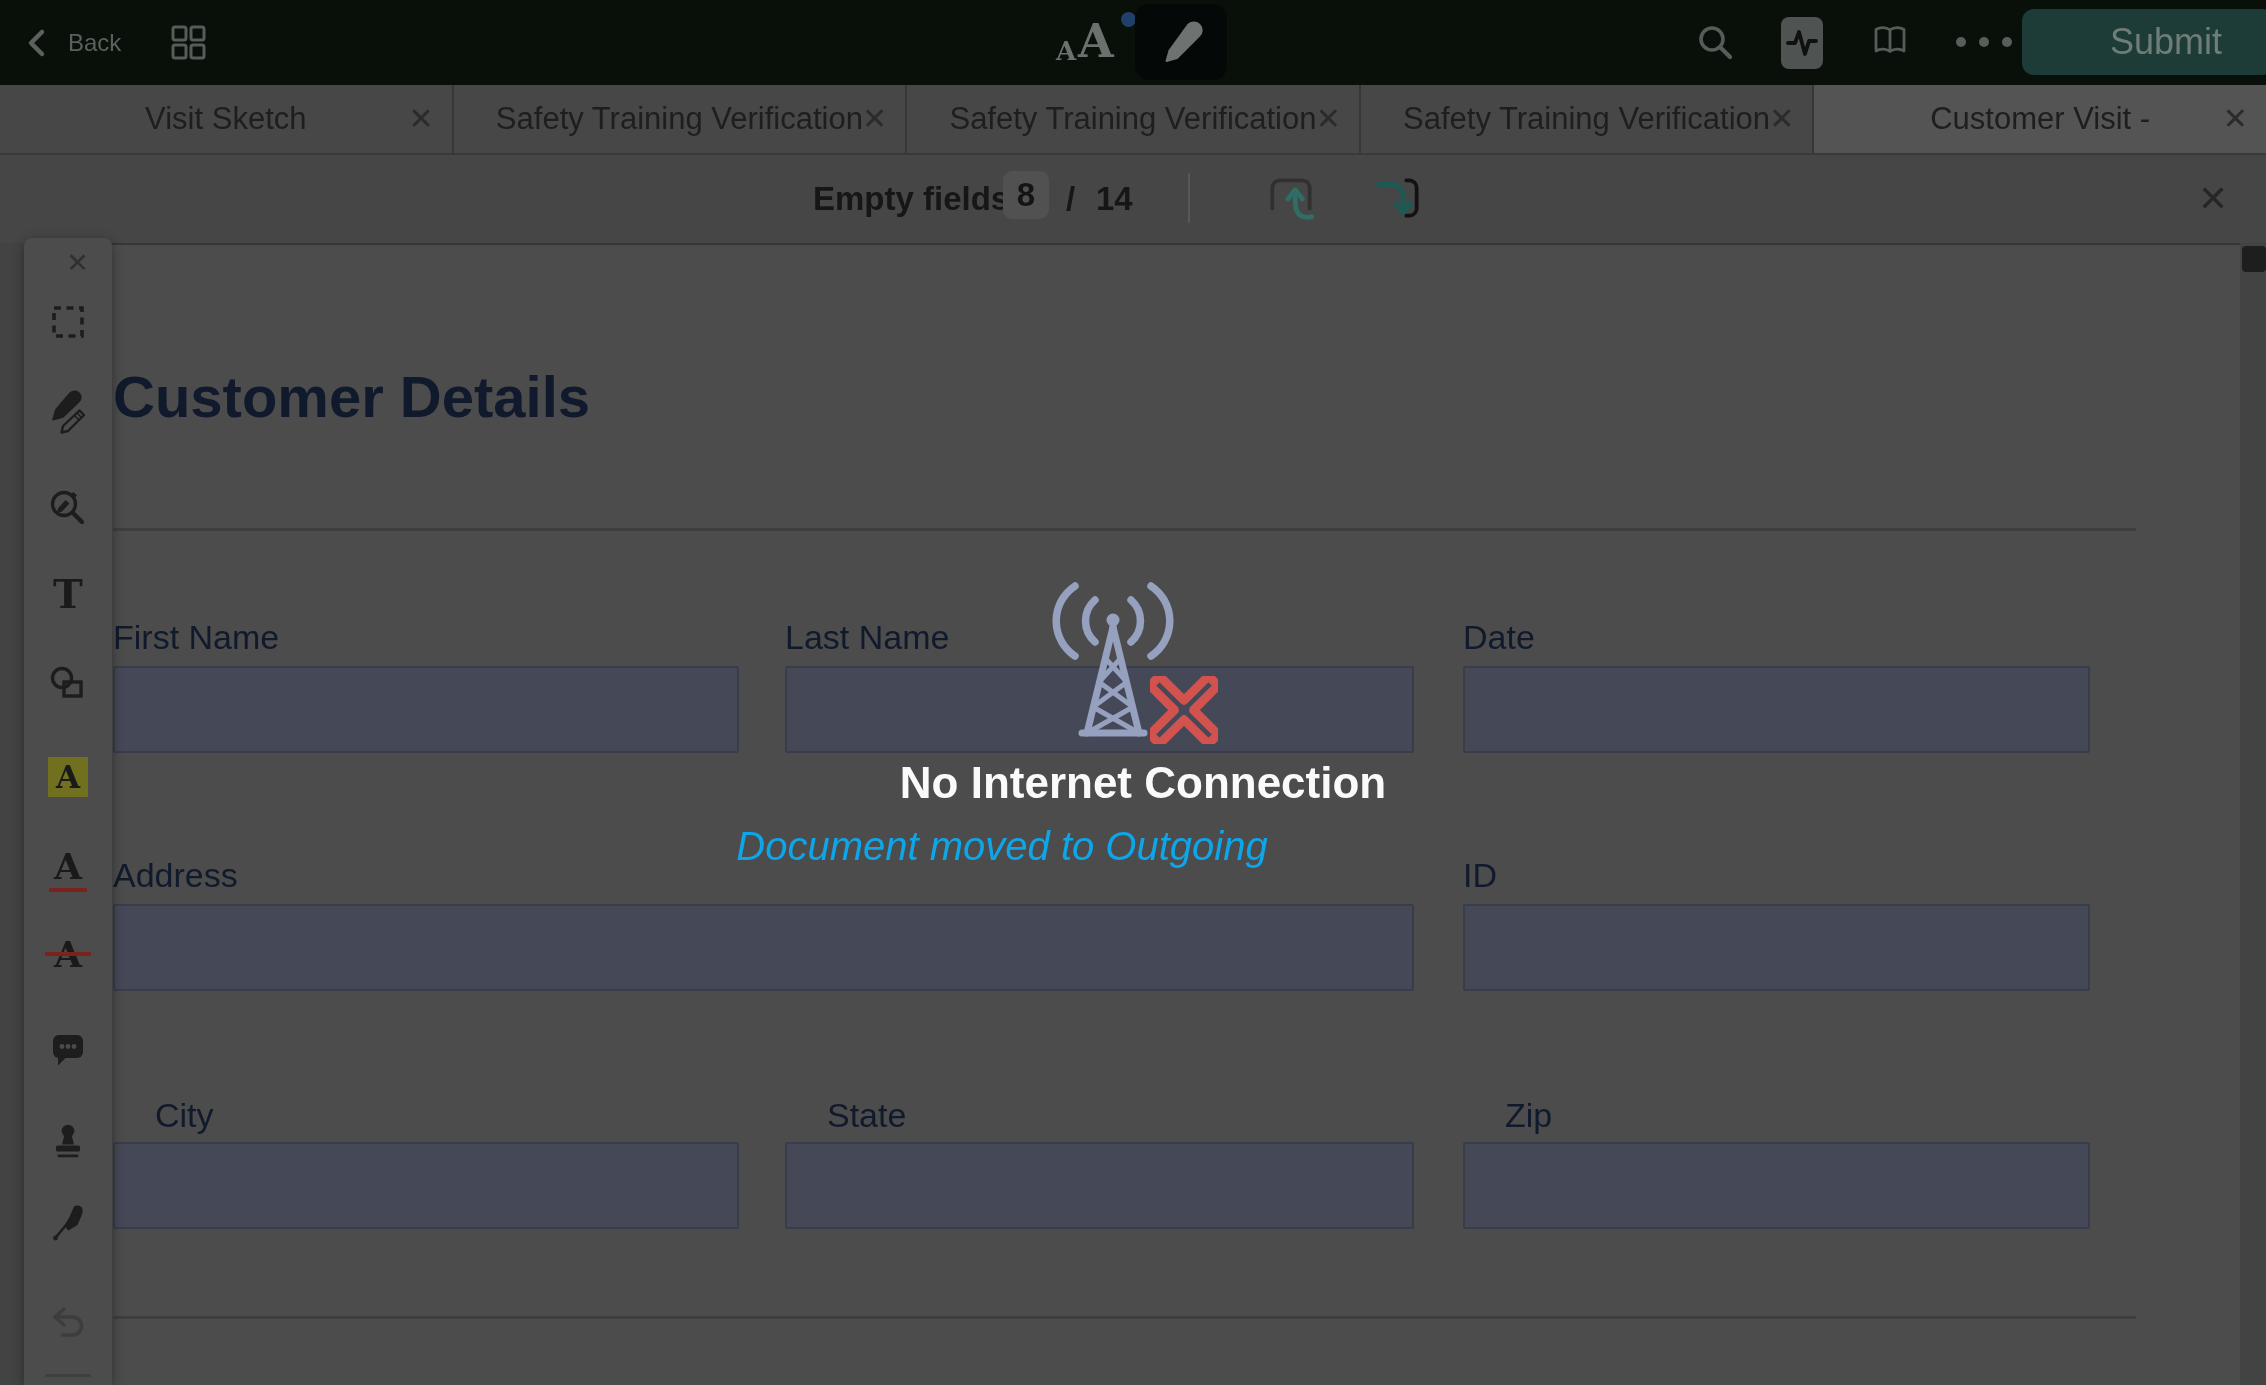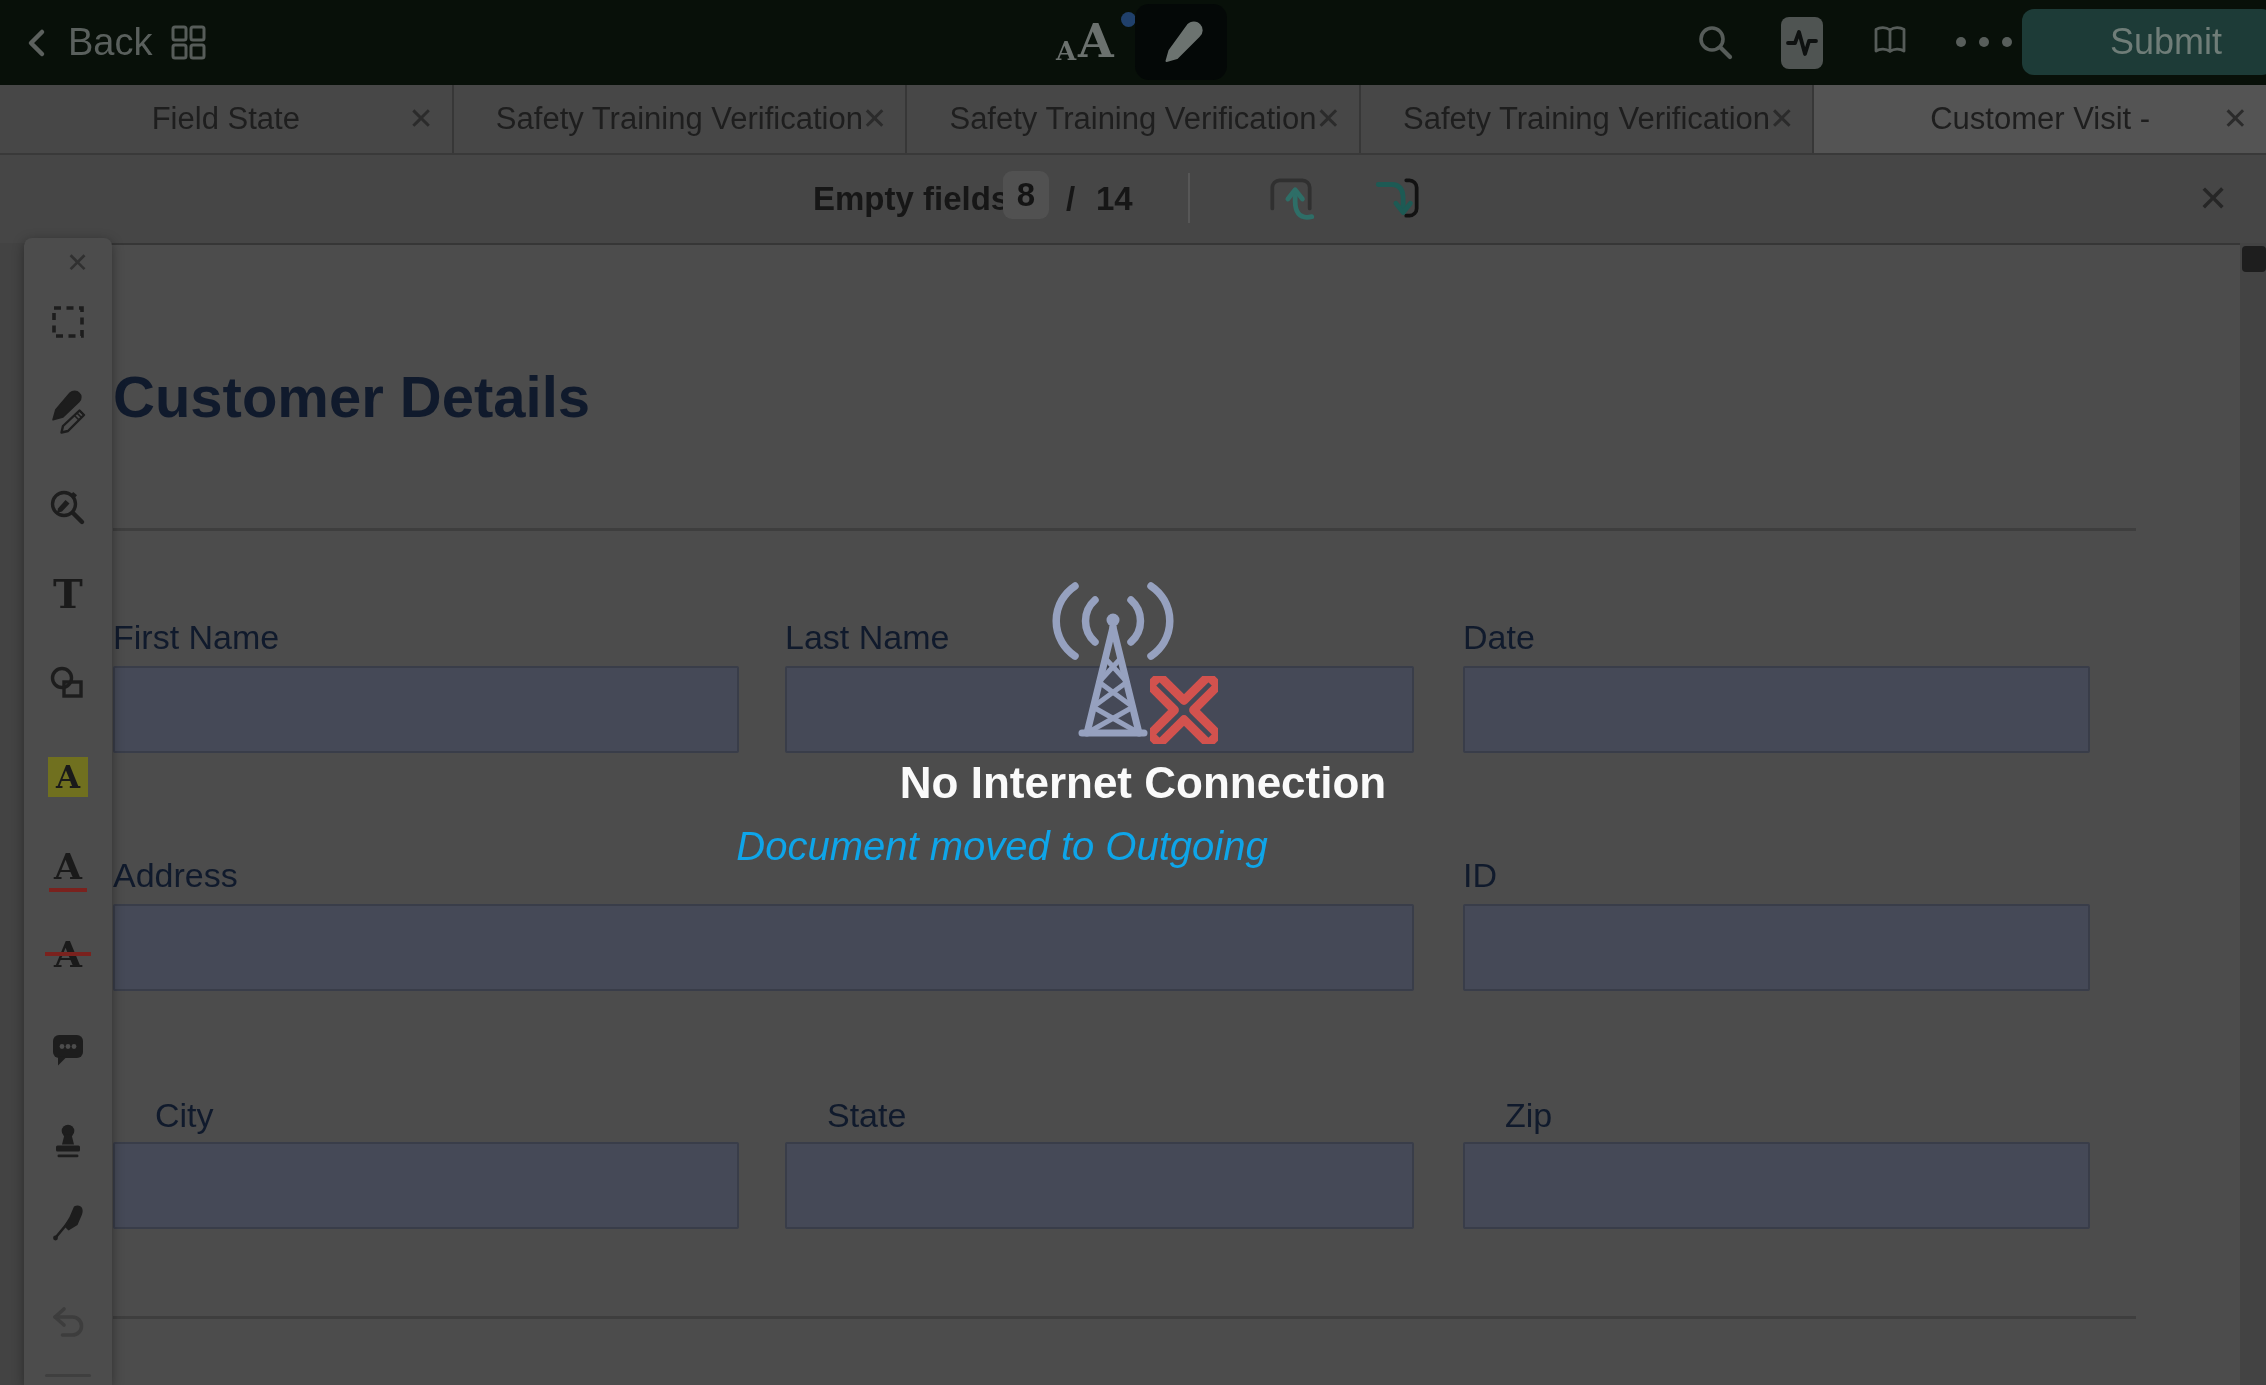--- a/index.html
+++ b/index.html
@@ -6,21 +6,21 @@
   body{
     width:2266px;height:1385px;position:relative;overflow:hidden;
     background:#434343;
     font-family:"Liberation Sans","DejaVu Sans",sans-serif;
     -webkit-font-smoothing:antialiased;
   }
   .abs{position:absolute;}
 
   
   .topbar{left:0;top:0;width:2266px;height:85px;background:#081009;}
-  .back{left:22px;top:0;height:85px;display:flex;align-items:center;gap:14px;color:#5a605d;font-size:38px;cursor:default;}
+  .back{left:22px;top:0;height:85px;display:flex;align-items:center;gap:14px;color:#5a605d;font-size:24px;cursor:default;}
   .grid-icon{left:168px;top:22px;}
   .aa-group{left:1056px;top:14px;width:76px;height:58px;color:#6b716e;font-family:"DejaVu Serif","Liberation Serif",serif;}
   .aa-small{position:absolute;left:0;bottom:6px;font-size:26px;font-weight:bold;}
   .aa-big{position:absolute;left:22px;bottom:4px;font-size:46px;font-weight:bold;}
   .aa-dot{position:absolute;right:-4px;top:-2px;width:15px;height:15px;border-radius:50%;background:#20406b;}
   .pencil-chip{left:1135px;top:4px;width:92px;height:76px;border-radius:14px;background:#040807;display:flex;align-items:center;justify-content:center;}
   .search-icon{left:1694px;top:21px;}
   .activity-chip{left:1781px;top:17px;width:42px;height:52px;border-radius:8px;background:#4f5452;display:flex;align-items:center;justify-content:center;}
   .book-icon{left:1869px;top:22px;}
   .ellipsis-icon{left:1952px;top:34px;}
@@ -127,21 +127,21 @@
         <circle cx="55" cy="8" r="5" fill="#585e5b"></circle>
       </svg>
   </div>
   <div class="abs submit-btn">
     <span>Submit</span>
   </div>
 </div>
 
 <div class="abs tabbar">
   <div class="tab">
-    <span class="tab-label">Field State</span>
+    <span class="tab-label">Visit Sketch</span>
     <span class="tab-close">✕</span>
   </div>
   <div class="tab">
     <span class="tab-label">Safety Training Verification</span>
     <span class="tab-close">✕</span>
   </div>
   <div class="tab">
     <span class="tab-label">Safety Training Verification</span>
     <span class="tab-close">✕</span>
   </div>

